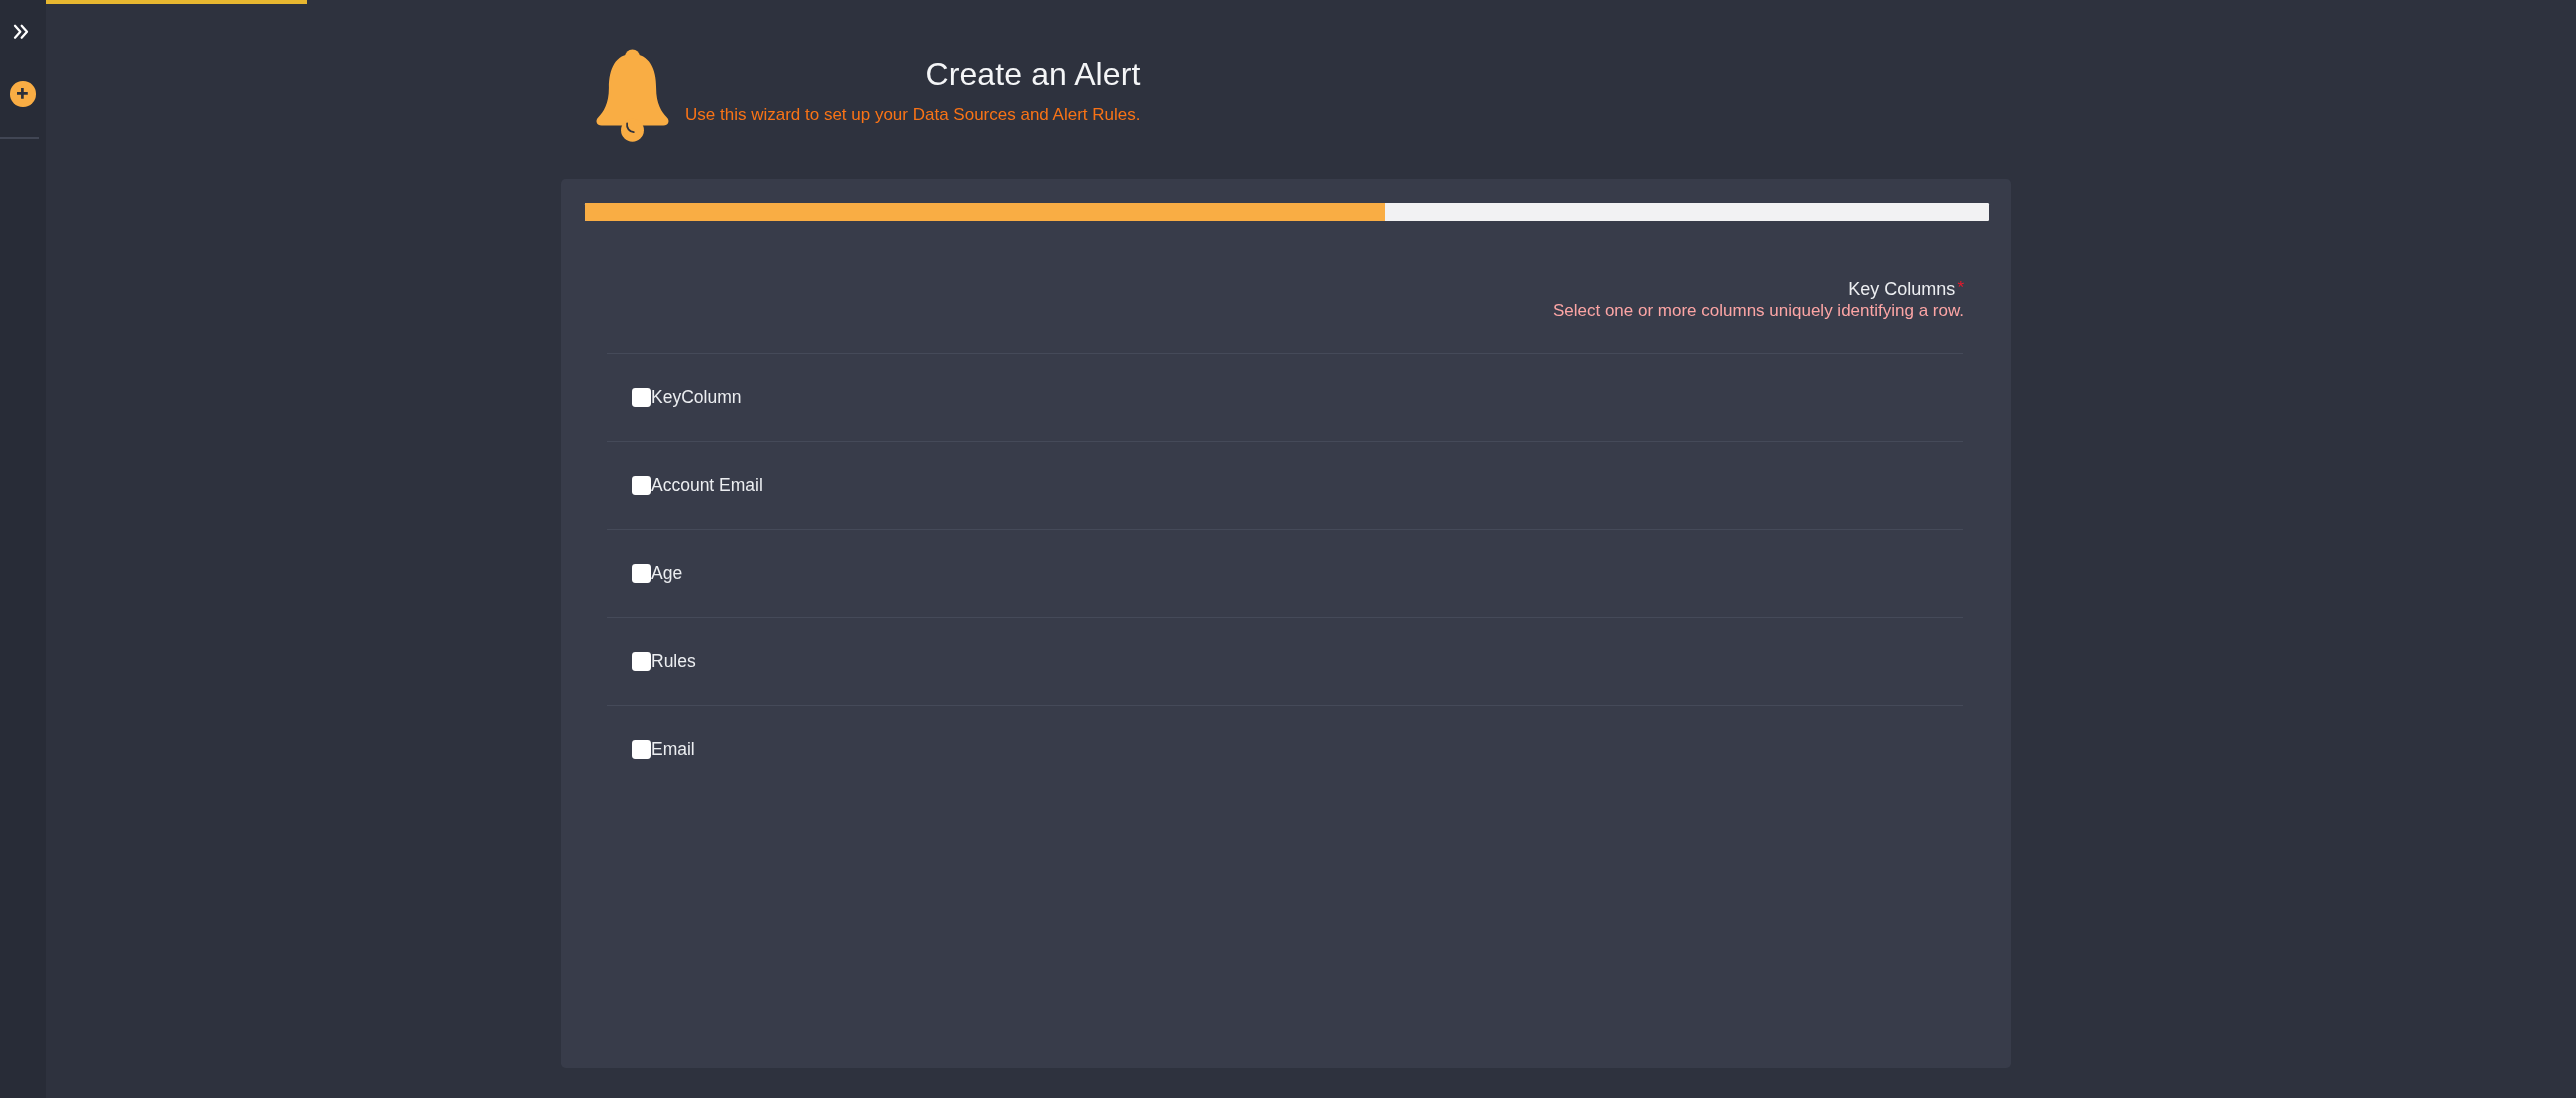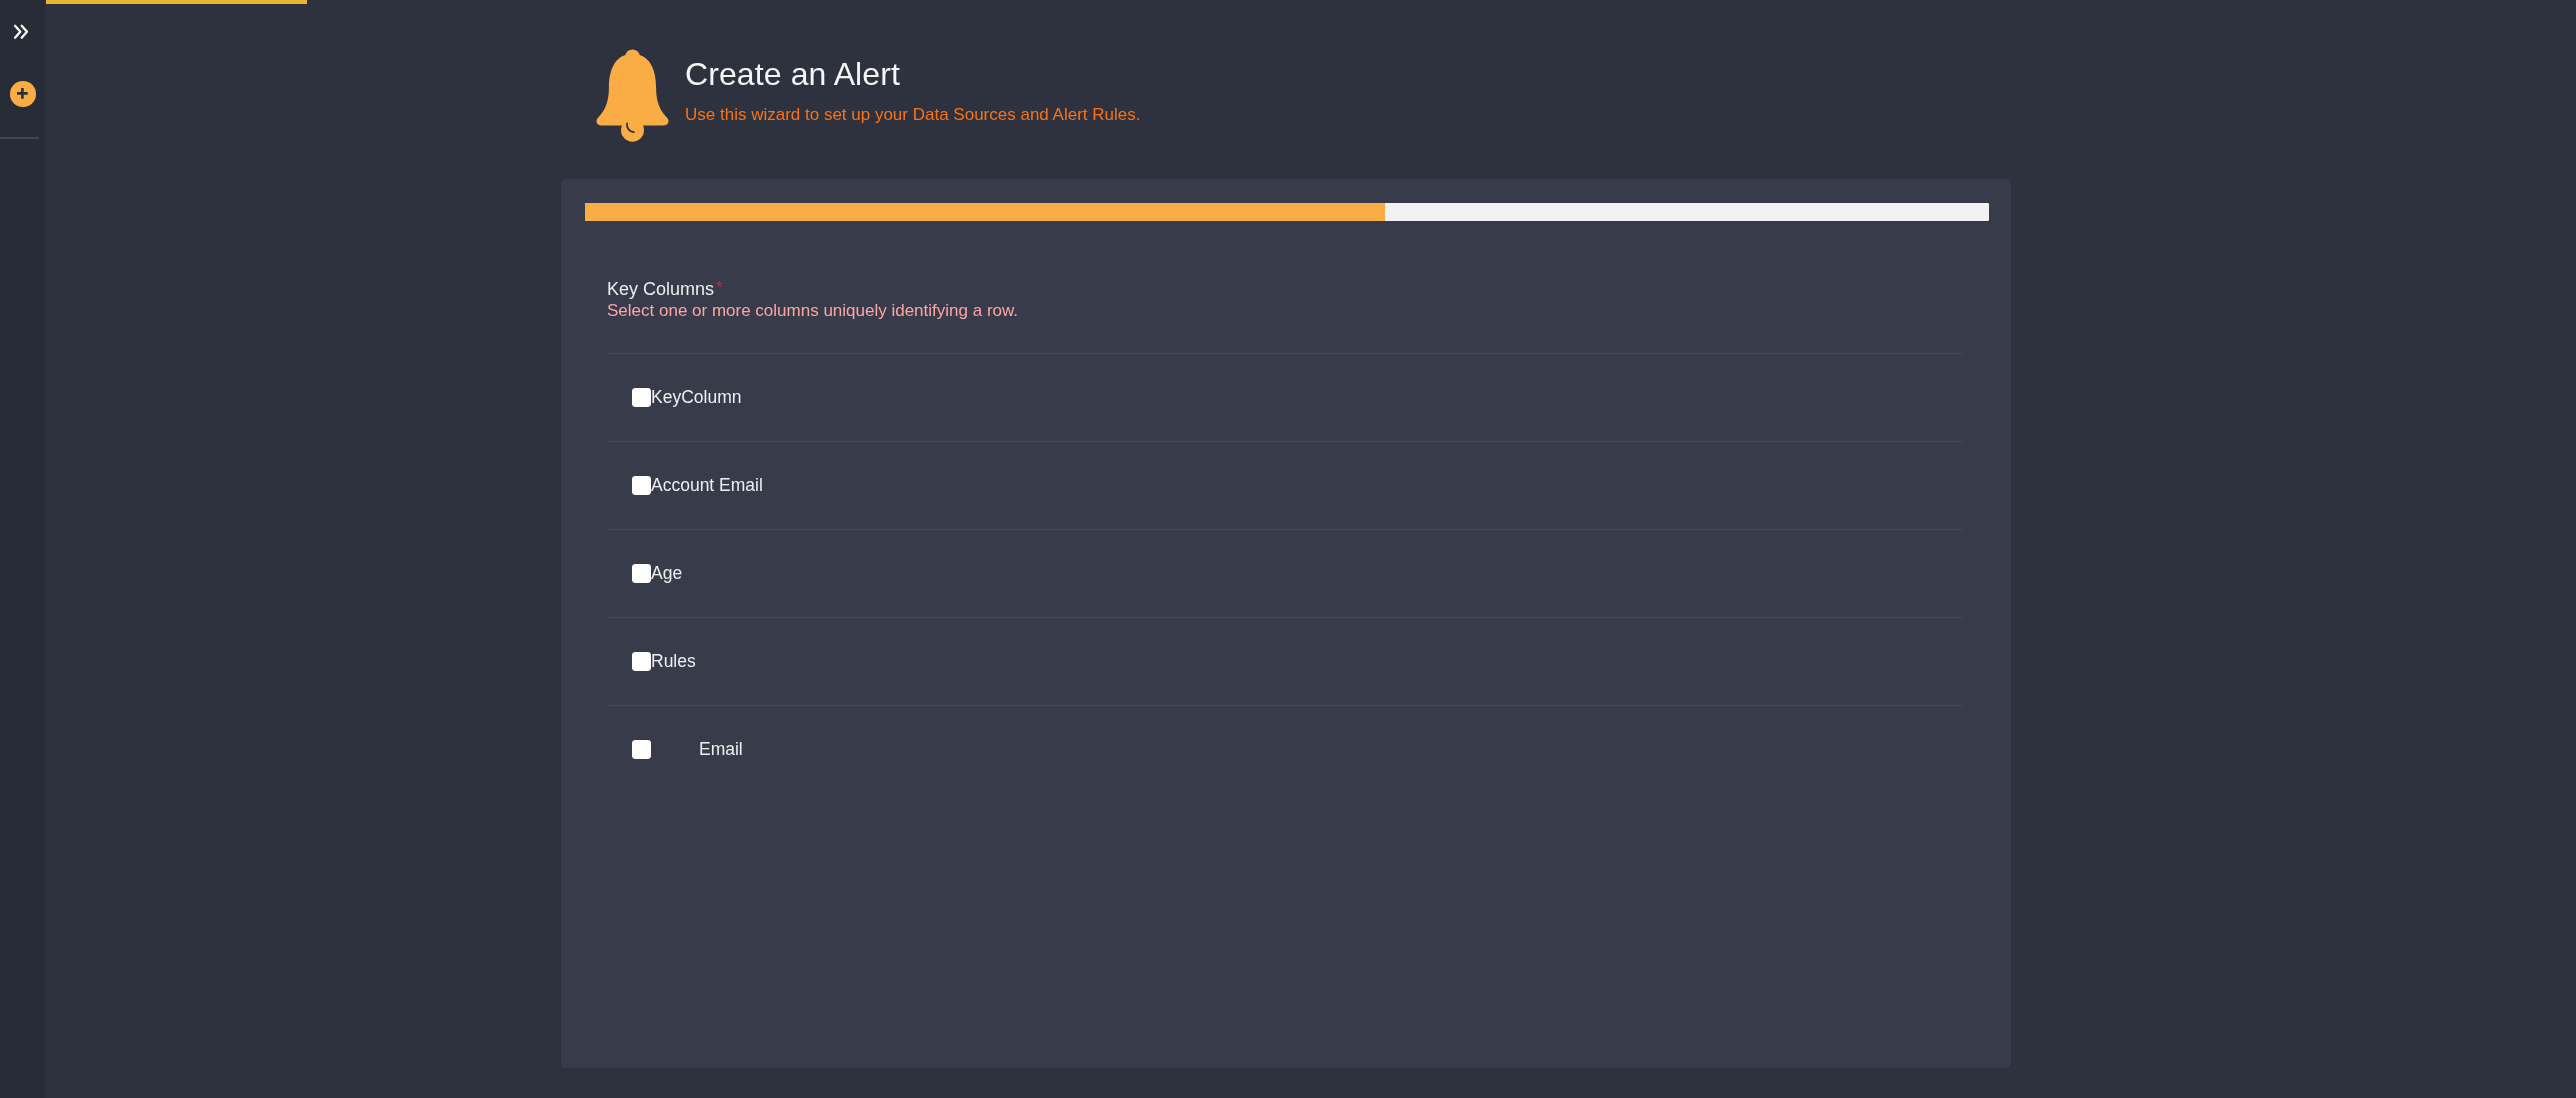--- a/index.html
+++ b/index.html
@@ -10,20 +10,21 @@
     background: #2e323e;
     font-family: "Liberation Sans", sans-serif;
     overflow: hidden;
   }
 
   #app {
     position: relative;
     width: 2576px;
     height: 1098px;
     background: #2e323e;
+    text-align: right;
   }
 
   
   .top-loader-track {
     position: absolute;
     top: 0; left: 46px;
     width: 2530px; height: 4px;
     background: transparent;
   }
   .top-loader-fill {
@@ -156,21 +157,21 @@
     margin-top: 32px;
     width: 1356px;
   }
   .cb-row {
     height: 88px;
     display: flex;
     align-items: center;
     border-top: 1.3px solid #454a59;
     cursor: pointer;
   }
-  .cb-row:last-child { border-bottom: none; gap: 48px; }
+  .cb-row:last-child { border-bottom: none; }
   .cb-box {
     width: 19px; height: 19.5px;
     background: #ffffff;
     border-radius: 3.4px;
     flex: none;
     margin-left: 25px;
   }
   .cb-label {
     font-size: 17.5px;
     color: #eceef1;

